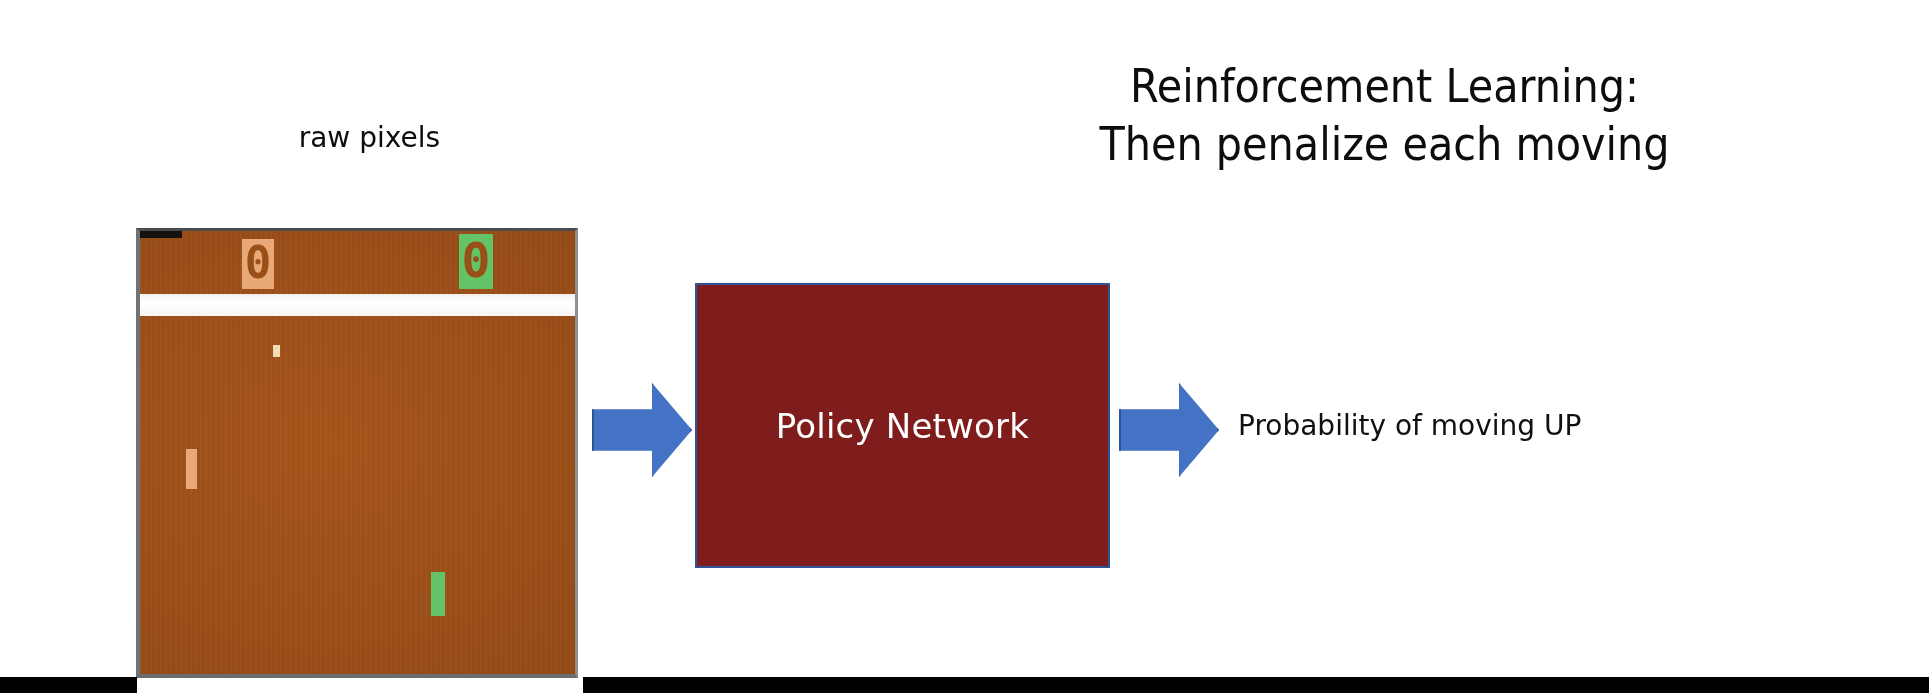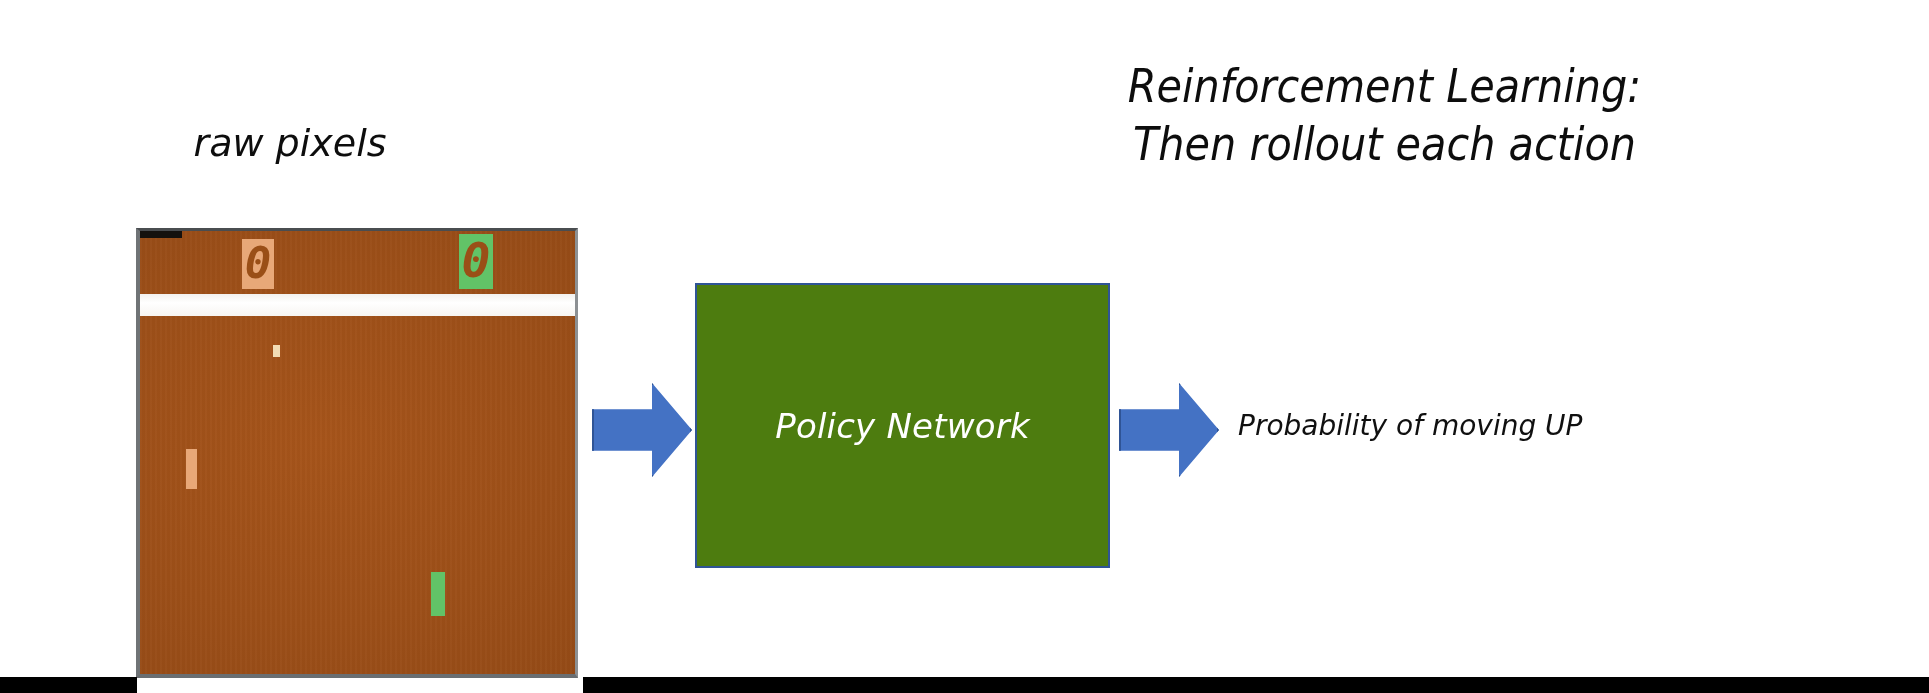--- a/index.html
+++ b/index.html
@@ -14,31 +14,30 @@
     overflow: hidden;
     font-family: "Liberation Sans", sans-serif;
   }
 
   .slide {
     position: absolute;
     left: 0; top: 0;
     width: 1929px;
     height: 693px;
     background: #ffffff;
-    font-style: italic;
   }
 
   
   .raw-pixels-label {
     position: absolute;
     left: 140px;
     top: 123px;
     width: 300px;
-    text-align: center;
-    font-size: 38px;
+    text-align: right;
+    font-size: 28px;
     line-height: 1.1;
     color: #0d0d0d;
     font-family: "DejaVu Sans", sans-serif;
     letter-spacing: 0px;
     white-space: nowrap;
   }
 
   
   .game-screen {
     position: absolute;
@@ -163,21 +162,21 @@
     height: 94px;
   }
 
   
   .policy-box {
     position: absolute;
     left: 695px;
     top: 283px;
     width: 415px;
     height: 285px;
-    background: #4d7c0f;
+    background: #7f1d1d;
     border: 2px solid #2f5496;
     box-sizing: border-box;
     display: flex;
     align-items: center;
     justify-content: center;
     text-align: center;
   }
   .policy-box-label {
     color: #ffffff;
     font-size: 34px;
@@ -233,21 +232,21 @@
     width: 1346px;
   }
 </style>
 </head>
 <body>
 
 <div class="slide">
 
   <div class="headline">
     <span class="line line-1">Reinforcement Learning:</span>
-    <span class="line line-3">Then rollout each action</span>
+    <span class="line line-3">Then penalize each moving</span>
   </div>
 
   <div class="raw-pixels-label">raw pixels</div>
 
   <div class="game-screen">
     <div class="game-inner">
       <div class="game-noise"></div>
       <div class="corner-notch"></div>
       <div class="score-digit score-left">0</div>
       <div class="score-digit score-right">0</div>

